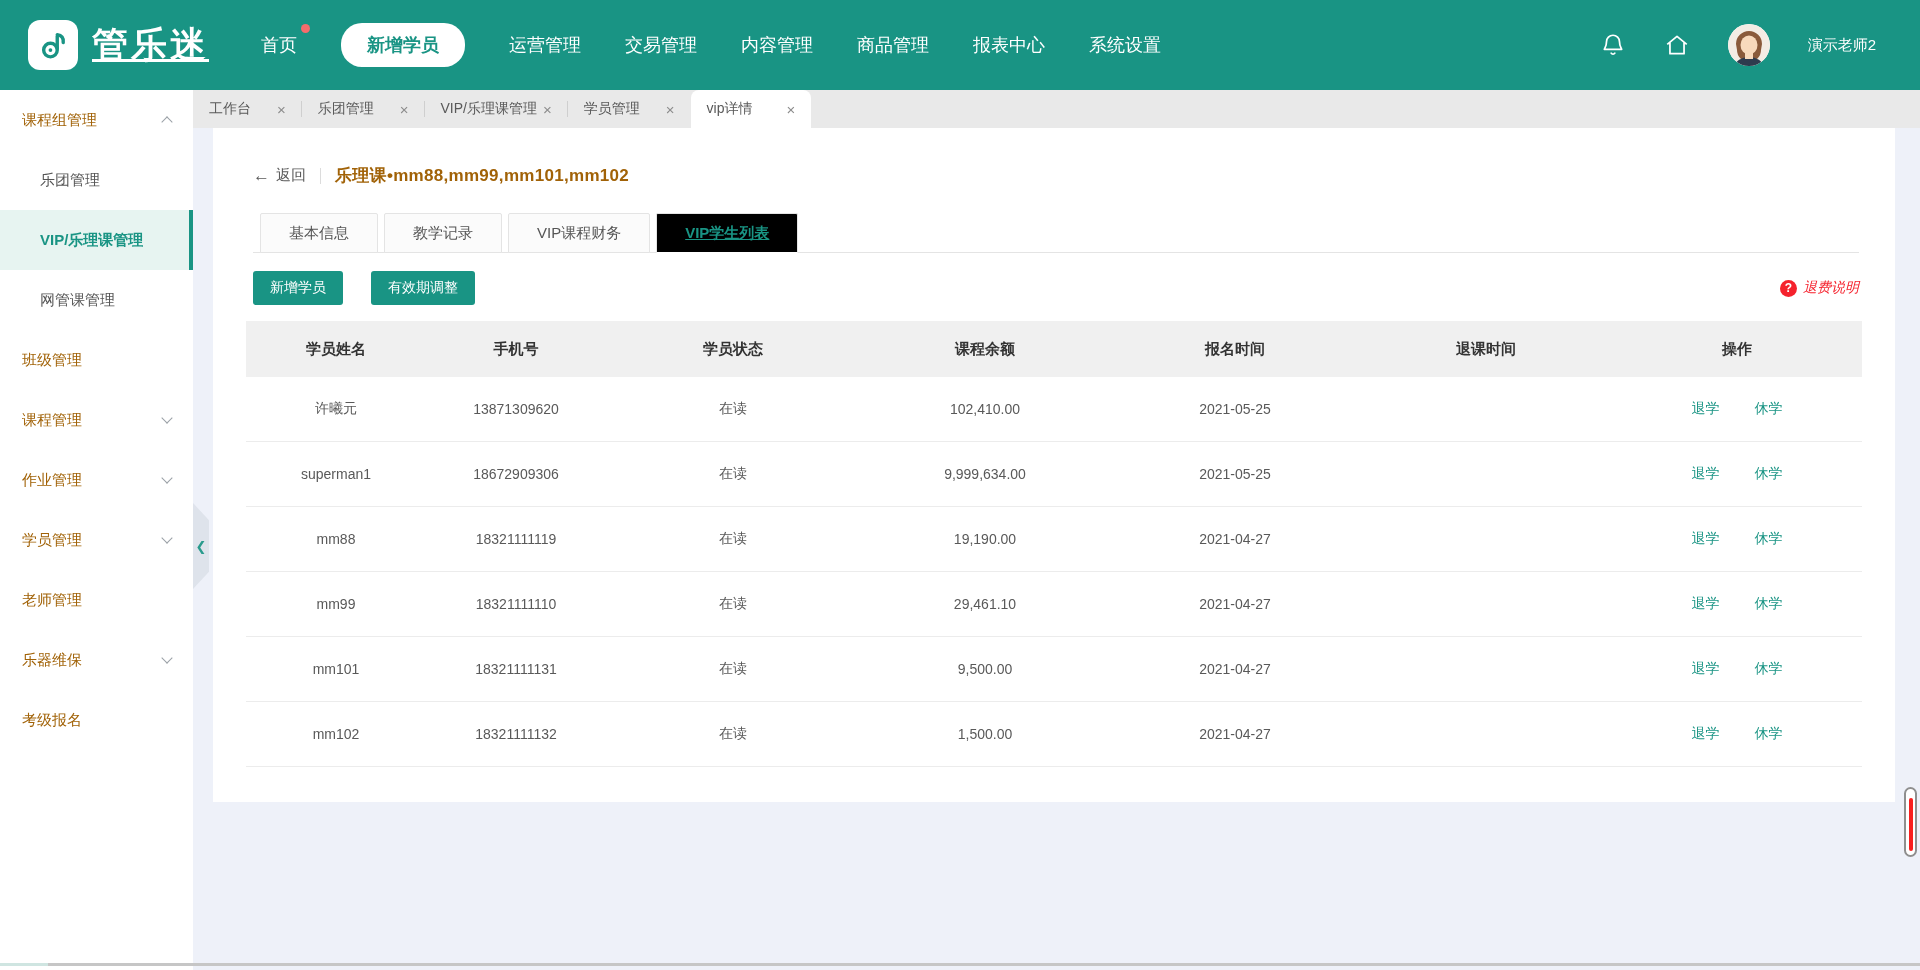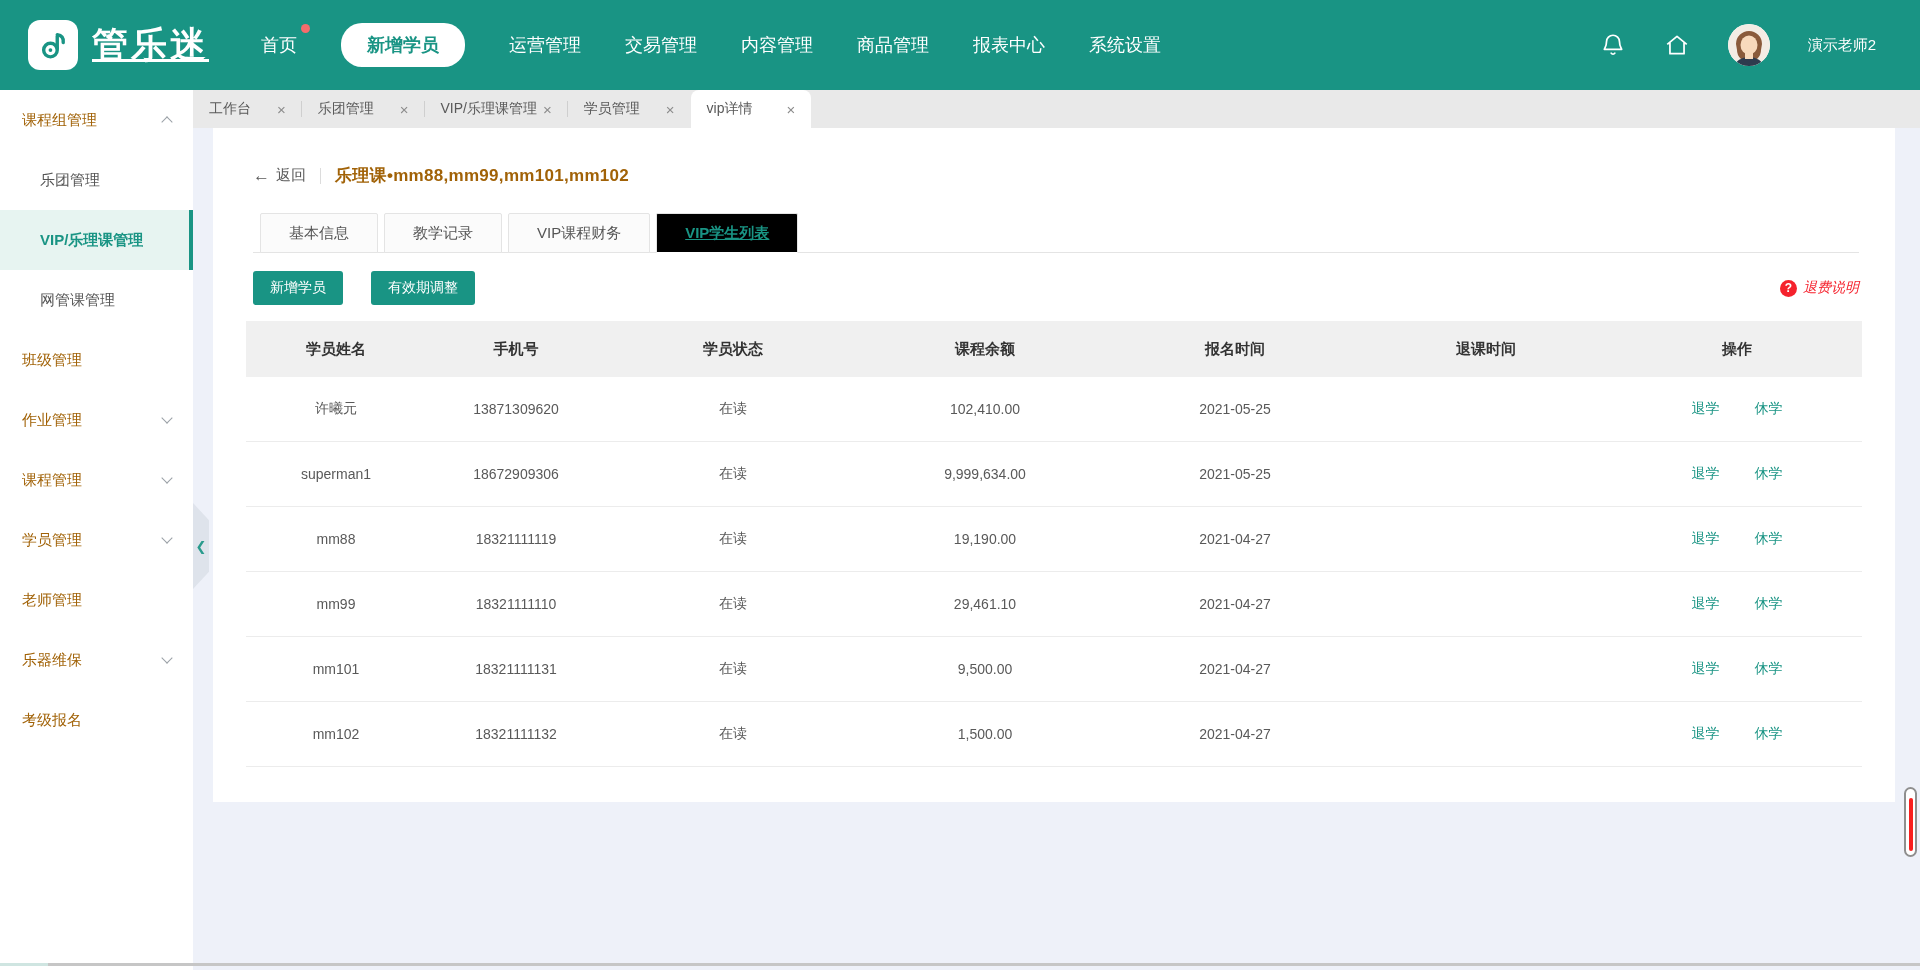--- a/index.html
+++ b/index.html
@@ -150,25 +150,25 @@
 <aside class="sidebar">
   <div class="side-item">
     <span>课程组管理</span>
     <span class="chev up"></span>
   </div>
   <div class="side-item sub">乐团管理</div>
   <div class="side-item sub active">VIP/乐理课管理</div>
   <div class="side-item sub">网管课管理</div>
   <div class="side-item">班级管理</div>
   <div class="side-item">
+    <span>课程管理</span>
+    <span class="chev down"></span>
+  </div>
+  <div class="side-item">
     <span>作业管理</span>
-    <span class="chev down"></span>
-  </div>
-  <div class="side-item">
-    <span>课程管理</span>
     <span class="chev down"></span>
   </div>
   <div class="side-item">
     <span>学员管理</span>
     <span class="chev down"></span>
   </div>
   <div class="side-item">老师管理</div>
   <div class="side-item">
     <span>乐器维保</span>
     <span class="chev down"></span>

